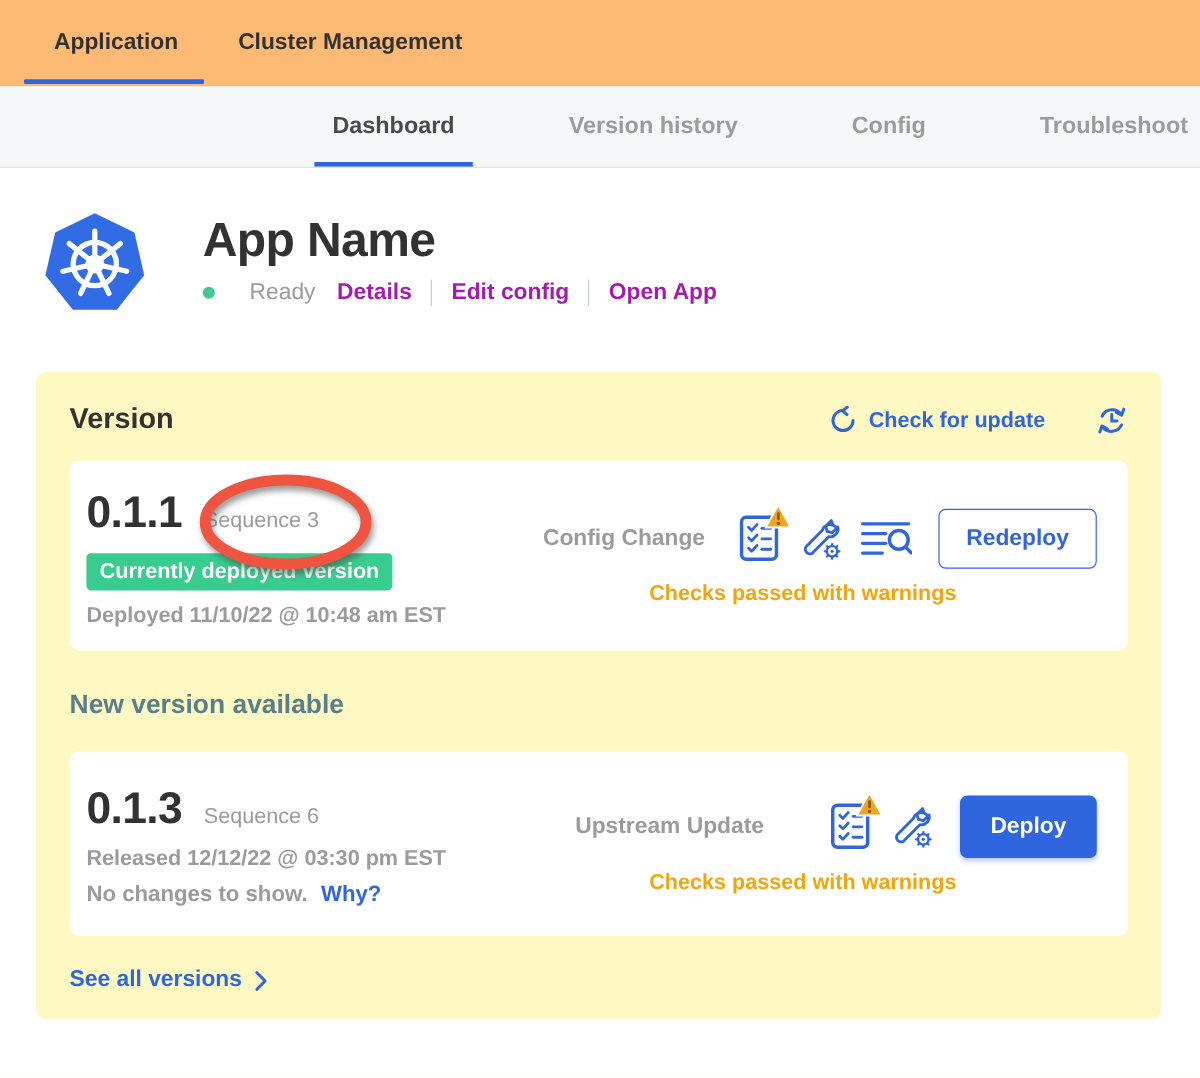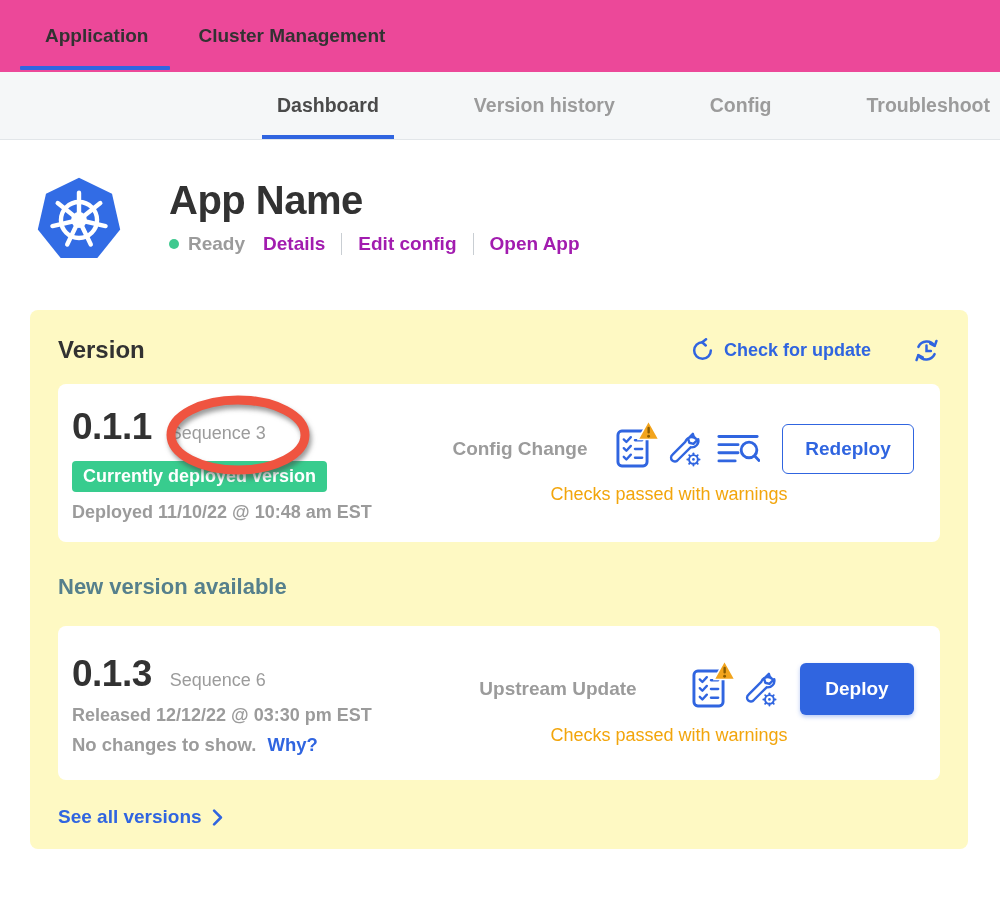--- a/index.html
+++ b/index.html
@@ -1,20 +1,20 @@
 <!DOCTYPE html>
 <html><head>
 <meta charset="utf-8">
 <style>
   * { margin:0; padding:0; box-sizing:border-box; }
   html,body { width:1000px; height:898px; background:#fff; overflow:hidden;
     font-family:"Liberation Sans","DejaVu Sans",sans-serif; color:#323232; }
 
   
-  .topnav { height:72px; display:flex; align-items:stretch; padding-left:45px; background:#ec4899; }
+  .topnav { height:72px; display:flex; align-items:stretch; padding-left:45px; background:#fdba74; }
   .topnav .tab { position:relative; display:flex; align-items:center; margin-right:50px;
     font-size:19px; font-weight:700; color:#323232; cursor:pointer; white-space:nowrap; }
   .topnav .tab.active::after { content:""; position:absolute; left:-25px; right:-22px; bottom:2px;
     height:4px; background:#3065e0; border-radius:1px; }
 
   
   .subnav { height:68px; background:#f5f7f8; border-bottom:1px solid #e2e6e9;
     display:flex; align-items:stretch; padding-left:262px; overflow:hidden; white-space:nowrap; }
   .subnav .tab { position:relative; display:flex; align-items:center; padding:0 15px;
     margin-right:65px; font-size:19.5px; font-weight:700; color:#9b9b9b; cursor:pointer; }
@@ -22,21 +22,21 @@
   .subnav .tab.active::after { content:""; position:absolute; left:0; right:0; bottom:0;
     height:4px; background:#3065e0; }
 
   
   .app-header { display:flex; margin:36px 0 0 35px; }
   .app-logo { width:88px; height:88px; flex:0 0 88px; }
   .app-head-text { margin-left:46px; padding-top:2px; }
   .app-title { font-size:40px; font-weight:700; letter-spacing:-0.5px; }
   .status-row { display:flex; align-items:center; margin-top:10px; }
   .status-dot { width:10px; height:10px; border-radius:50%; background:#3fc98f; margin-right:9px; }
-  .status-label { font-size:19px; font-weight:700; color:#9b9b9b; margin-right:18px; }
+  .status-label { font-size:19px; font-weight:400; color:#9b9b9b; margin-right:18px;margin-left:20px; }
   .hlink { font-size:19px; font-weight:700; color:#a21caf; cursor:pointer; text-decoration:none; }
   .vdiv { width:1px; height:22px; background:#c9ced3; margin:0 16px; }
 
   
   .panel { width:938px; margin:46px 0 0 30px; background:#fef9c3; border-radius:8px;
     padding:26px 28px 21px 28px; }
   .panel-head { display:flex; align-items:center; }
   .panel-title { font-size:24px; font-weight:700; }
   .panel-actions { margin-left:auto; display:flex; align-items:center; gap:42px; }
   .action-link { display:flex; align-items:center; gap:9px; font-size:18px; font-weight:700;
@@ -58,21 +58,21 @@
   .cr-row { display:flex; align-items:center; }
   .source-label { flex:1; text-align:center; font-size:19px; font-weight:700; color:#9b9b9b; }
   .icon-group { display:flex; align-items:center; gap:15px; margin-right:22px; }
   .icon-wrap { position:relative; display:flex; cursor:pointer; }
   .warn-badge { position:absolute; top:-9px; right:-11px; }
   .btn { font-size:19px; font-weight:700; border-radius:6px; cursor:pointer; text-align:center;
     font-family:inherit; }
   .btn-outline { background:#fff; color:#3065e0; border:1.5px solid #3065e0; width:132px; height:50px; }
   .btn-solid { background:#3065e0; color:#fff; border:none; width:114px; height:52px;
     box-shadow:0 2px 4px rgba(48,101,224,.35); }
-  .checks { margin-top:10px; text-align:center; font-size:18px; font-weight:400; color:#f2a50c; }
+  .checks { margin-top:10px; text-align:center; font-size:18px; font-weight:700; color:#f2a50c; }
 
   .nv-heading { margin-top:32px; font-size:22px; font-weight:700; color:#56808c; }
   .vcard.second { margin-top:26px; padding:22px 26px 20px 14px; min-height:154px; }
 
   .see-all { margin-top:26px; display:flex; align-items:center; gap:10px;
     font-size:19px; font-weight:700; color:#3065e0; cursor:pointer; width:max-content; }
 
   
   .annotation { position:absolute; left:91px; top:-13px; width:150px; height:86px;
     pointer-events:none; }

